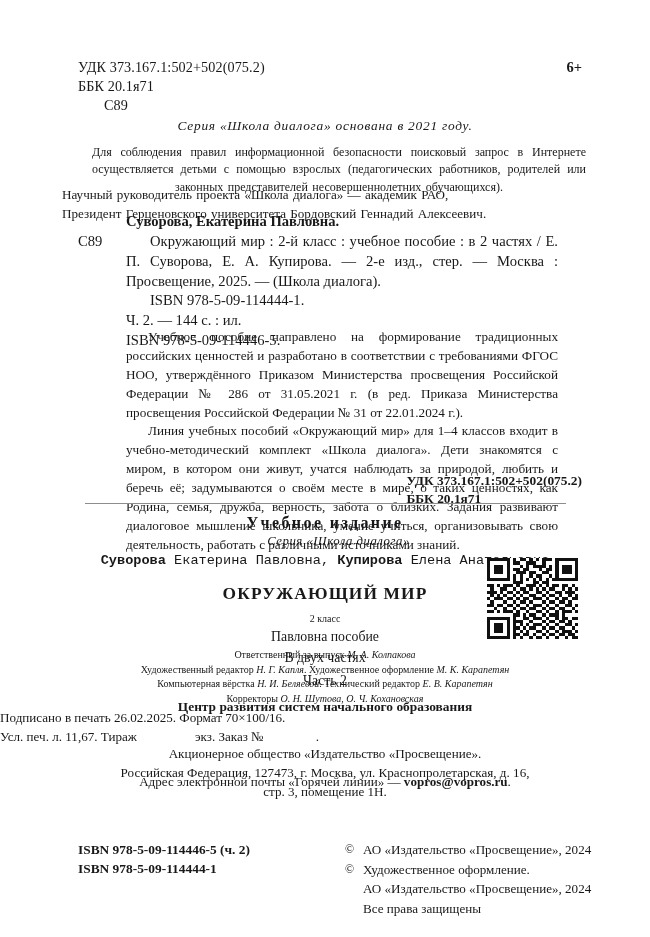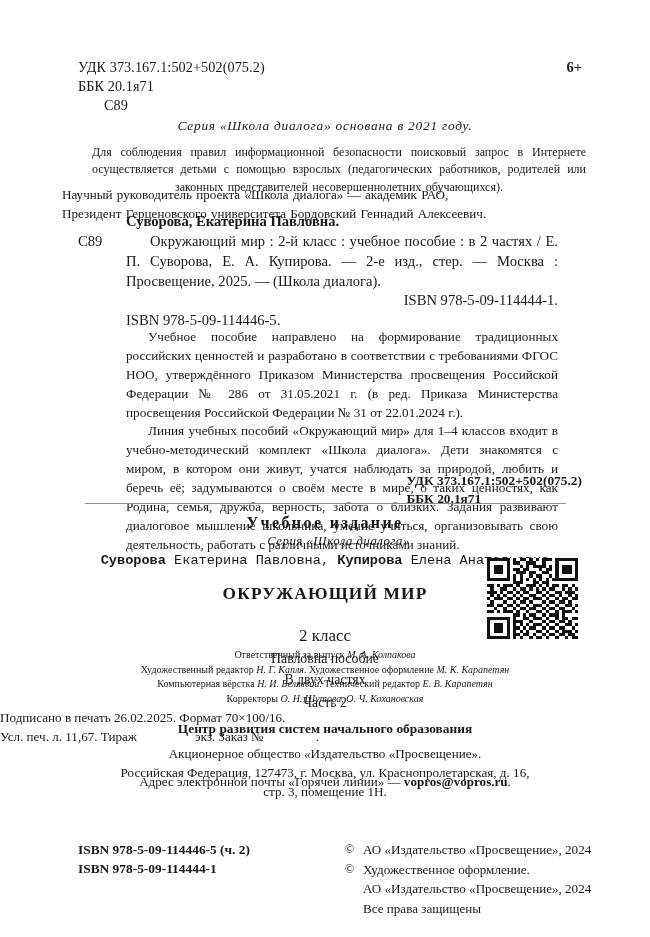--- a/index.html
+++ b/index.html
@@ -100,21 +100,20 @@
   .bib-desc {
     flex: 1;
     text-align: justify;
   }
   .bib-desc .firstline {
     text-indent: 24px;
     display: block;
   }
   .bib-isbn {
     margin-left: 72px;
-    text-align: right;
   }
   .bib-part {
     margin-left: 48px;
   }
 
   
   .annotation {
     position: absolute;
     left: 126px;
     width: 432px;
@@ -176,22 +175,22 @@
     font-family: Liberation Mono, monospace;
   }
   .imprint-authors b { font-weight: bold; }
   .imprint-title {
     font-size: 17.4px;
     font-weight: bold;
     letter-spacing: 1.1px;
     margin-top: 15px;
   }
   .imprint-grade {
-    font-size: 17px;
-    margin-top: 22px;
+    font-size: 10px;
+    margin-top: 9px;
   }
   .imprint-kind {
     font-size: 13.8px;
     margin-top: 5px;
   }
   .imprint-parts {
     font-size: 13.8px;
     margin-top: 5px;
   }
   .imprint-part {
@@ -312,20 +311,21 @@
 
   <div class="bib">
     <div class="bib-author">Суворова, Екатерина Павловна.</div>
     <div class="bib-body-row">
       <div class="bib-index">С89</div>
       <div class="bib-desc">
         <span class="firstline">Окружающий мир : 2-й класс : учебное пособие : в 2 частях / Е. П. Суворова, Е. А. Купирова. — 2-е изд., стер. — Москва : Просвещение, 2025. — (Школа диалога).</span>
       </div>
     </div>
     <div class="bib-isbn">ISBN 978-5-09-114444-1.</div>
+    <div class="bib-part">Ч. 2. — 144 с. : ил.</div>
     <div class="bib-part">ISBN 978-5-09-114446-5.</div>
   </div>
 
   <div class="annotation">
     <p>Учебное пособие направлено на формирование традиционных российских ценностей и разработано в соответствии с требованиями ФГОС НОО, утверждённого Приказом Министерства просвещения Российской Федерации № 286 от 31.05.2021 г. (в ред. Приказа Министерства просвещения Российской Федерации № 31 от 22.01.2024 г.).</p>
     <p>Линия учебных пособий «Окружающий мир» для 1–4 классов входит в учебно-методический комплект «Школа диалога». Дети знакомятся с миром, в котором они живут, учатся наблюдать за природой, любить и беречь её; задумываются о своём месте в мире, о таких ценностях, как Родина, семья, дружба, верность, забота о близких. Задания развивают диалоговое мышление школьника, умение учиться, организовывать свою деятельность, работать с различными источниками знаний.</p>
   </div>
 
   <div class="udk-repeat">
     <div>УДК 373.167.1:502+502(075.2)</div>

